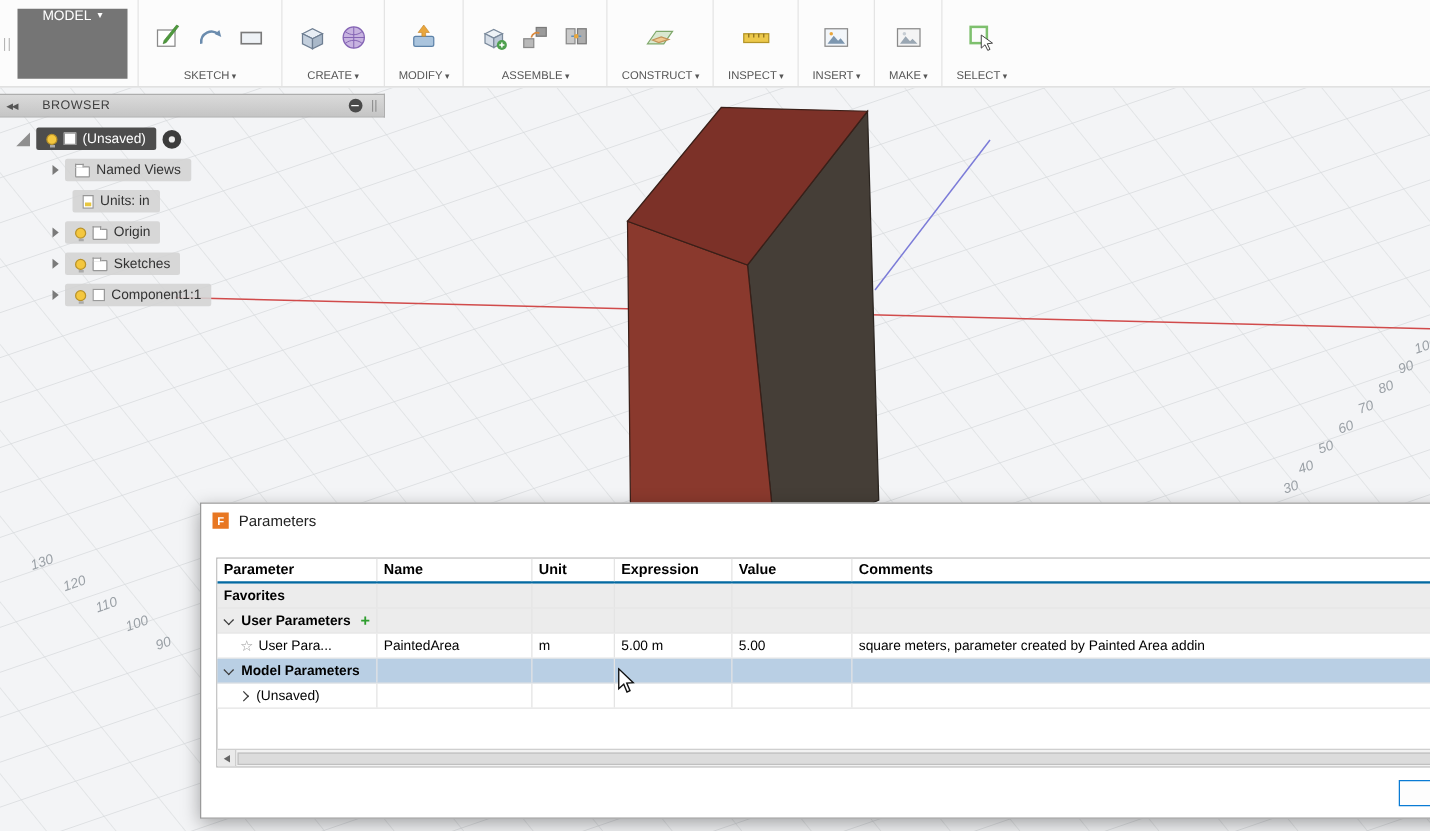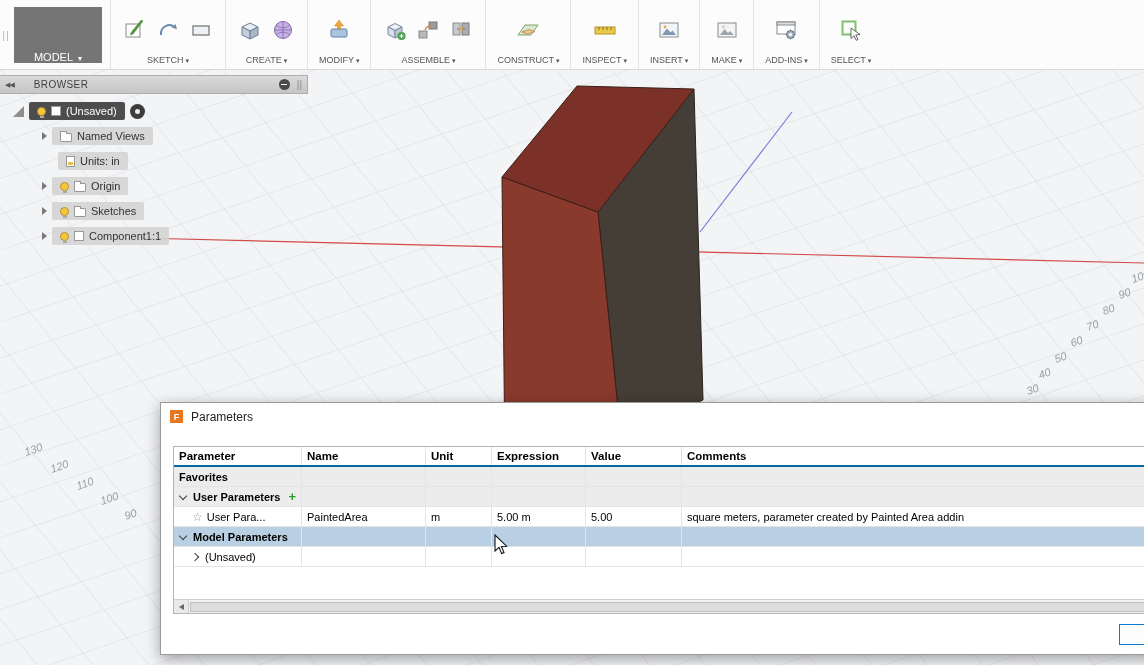--- a/index.html
+++ b/index.html
@@ -12,21 +12,21 @@
   
   .toolbar {
     position:absolute; top:0; left:0; right:0; height:70px;
     background:#fcfcfc; border-bottom:1px solid #d8d8d8;
     display:flex; align-items:stretch; z-index:5;
   }
   .grip { width:12px; display:flex; align-items:center; justify-content:center;
           color:#b5b5b5; font-size:11px; letter-spacing:1px; }
   .model-btn {
     margin:7px 8px 6px 2px; width:88px; background:#757575; color:#fff;
-    font-size:11px; display:flex; align-items:flex-end; justify-content:center; gap:5px;
+    font-size:11px; display:flex; align-items:flex-start; justify-content:center; gap:5px;
   }
   .model-btn::after { content:"▾"; font-size:8px; }
   .tgroup {
     display:flex; flex-direction:column; align-items:center;
     padding:7px 11px 4px; border-left:1px solid #e4e4e4;
   }
   .ticons { display:flex; gap:7px; align-items:center; flex:1; }
   .ticon { width:26px; height:26px; display:flex; align-items:center; justify-content:center; }
   .ticon svg { width:24px; height:24px; }
   .grp-label { font-size:9px; color:#555; margin-top:3px; white-space:nowrap; }
@@ -292,34 +292,20 @@
         <svg viewBox="0 0 24 24">
             <rect x="3" y="5" width="18" height="14" fill="#f4f4f4" stroke="#8a8a8a"></rect>
             <polygon points="5,17 9.5,11 13,15 15,13 19,17" fill="#9aa7b3"></polygon>
             <circle cx="8.5" cy="9" r="1.4" fill="#c7cdd3"></circle>
           </svg>
       </div>
     </div>
     <div class="grp-label">MAKE</div>
   </div>
 
-  <div class="tgroup">
-    <div class="ticons">
-      <div class="ticon">
-        <svg viewBox="0 0 24 24">
-            <rect x="3" y="4" width="18" height="12" fill="#fff" stroke="#8a8a8a"></rect>
-            <rect x="3" y="4" width="18" height="3" fill="#d7dde3" stroke="#8a8a8a"></rect>
-            <circle cx="16.5" cy="16.5" r="4" fill="#aab6c2" stroke="#6e7e8e"></circle>
-            <circle cx="16.5" cy="16.5" r="1.5" fill="#fff"></circle>
-            <path d="M16.5 11.5v2M16.5 19.5v2M11.5 16.5h2M19.5 16.5h2M13.2 13.2l1.3 1.3M19.8 19.8l-1.3-1.3M13.2 19.8l1.3-1.3M19.8 13.2l-1.3 1.3" stroke="#6e7e8e" stroke-width="1.1"></path>
-          </svg>
-      </div>
-    </div>
-    <div class="grp-label">ADD-INS</div>
-  </div>
 
   <div class="tgroup">
     <div class="ticons">
       <div class="ticon">
         <svg viewBox="0 0 24 24">
             <rect x="3.5" y="3.5" width="13" height="13" fill="none" stroke="#7ec06e" stroke-width="2"></rect>
             <polygon points="12,10 21,16.5 16.8,17 19,21.5 17.2,22.3 15,17.8 12,20.5" fill="#fff" stroke="#444" stroke-width="0.8"></polygon>
           </svg>
       </div>
     </div>

